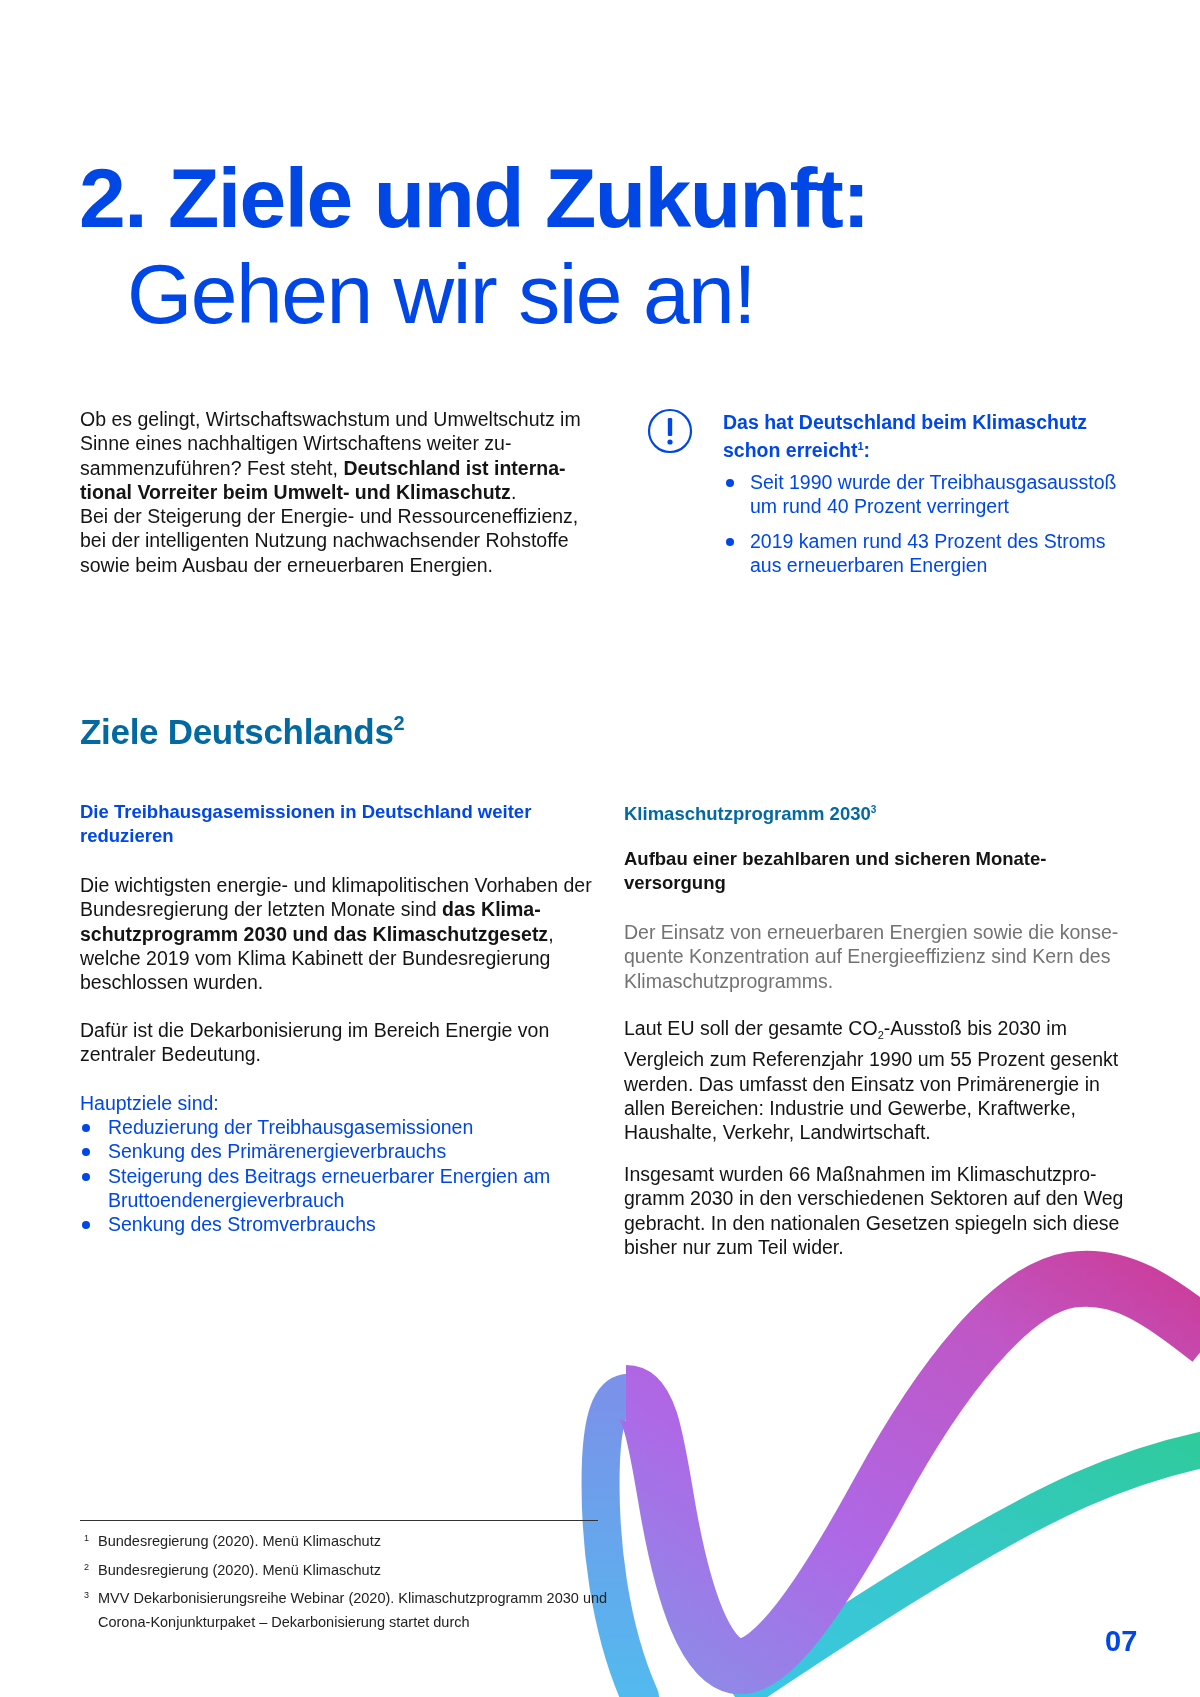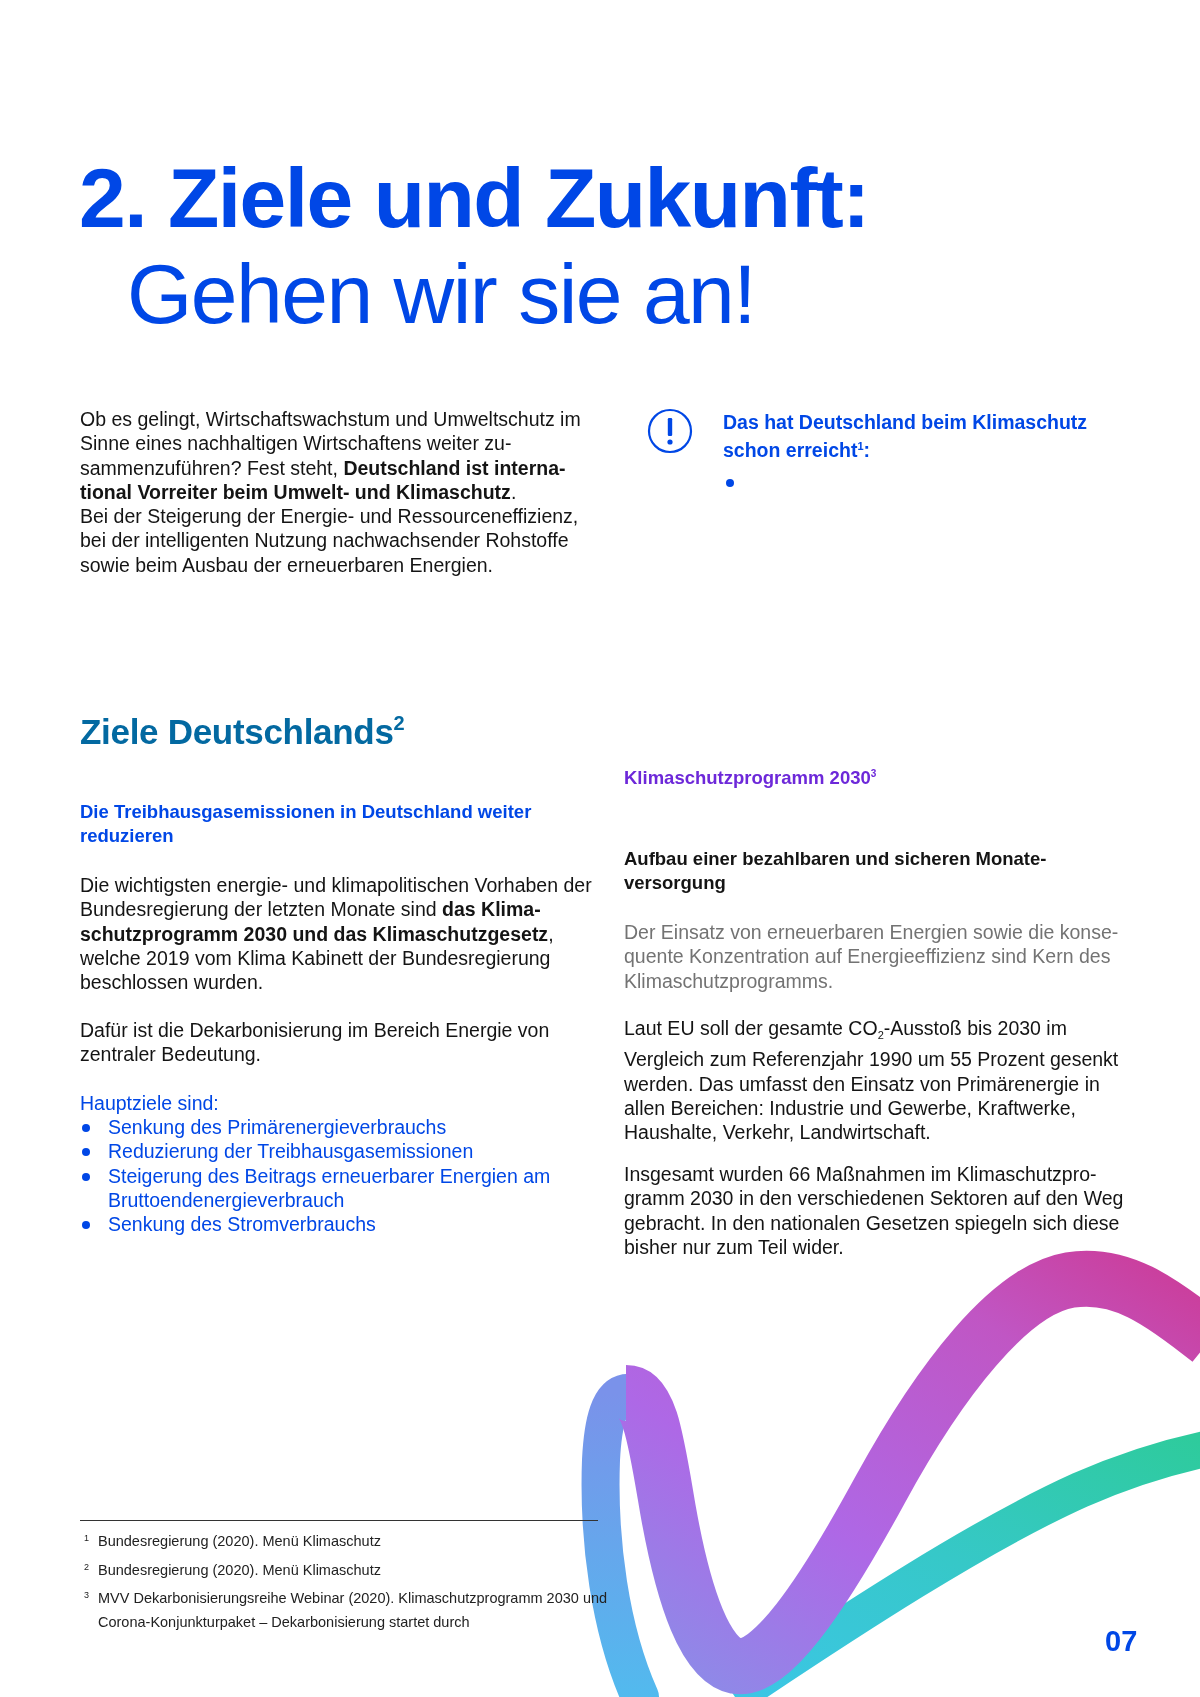--- a/index.html
+++ b/index.html
@@ -31,21 +31,21 @@
     .left-sub { position: absolute; left: 80px; top: 800px; width: 520px; font-size: 18.5px; line-height: 24.3px; font-weight: 700; color: #0047e6; }
     .left-p1 { position: absolute; left: 80px; top: 873px; width: 520px; font-size: 19.5px; line-height: 24.3px; color: #141414; }
     .left-p1 b { font-weight: 700; }
     .left-p2 { position: absolute; left: 80px; top: 1018px; width: 520px; font-size: 19.5px; line-height: 24.3px; color: #141414; }
     .goals-label { position: absolute; left: 80px; top: 1091px; font-size: 19.5px; line-height: 24.3px; color: #0047e6; }
     .goals-list { position: absolute; left: 80px; top: 1115px; width: 520px; list-style: none; font-size: 19.5px; line-height: 24.3px; color: #0047e6; }
     .goals-list li { position: relative; padding-left: 28px; }
     .goals-list li .bullet { position: absolute; left: 2px; top: 9px; width: 8px; height: 8px; border-radius: 50%; background: #0047e6; }
 
     
-    .right-sub { position: absolute; left: 624px; top: 762px; font-size: 18.5px; line-height: 24px; font-weight: 700; color: #6d28d9; }
+    .right-sub { position: absolute; left: 624px; top: 798px; font-size: 18.5px; line-height: 24px; font-weight: 700; color: #0369a1; }
     .right-sub sup { font-size: 10px; vertical-align: 7px; }
     .right-heading { position: absolute; left: 624px; top: 847px; width: 500px; font-size: 18.5px; line-height: 24.3px; font-weight: 700; color: #141414; }
     .right-p1 { position: absolute; left: 624px; top: 920px; width: 500px; font-size: 19.5px; line-height: 24.3px; color: #737373; }
     .right-p2 { position: absolute; left: 624px; top: 1016px; width: 500px; font-size: 19.5px; line-height: 24.3px; color: #141414; }
     .right-p2 sub { font-size: 11px; vertical-align: -4px; }
     .right-p3 { position: absolute; left: 624px; top: 1162px; width: 500px; font-size: 19.5px; line-height: 24.3px; color: #141414; }
 
     
     .ribbon { position: absolute; left: 0; top: 0; width: 1200px; height: 1697px; pointer-events: none; }
 
@@ -98,36 +98,37 @@
 
 <svg class="callout-icon" viewBox="0 0 46 46" xmlns="http://www.w3.org/2000/svg">
   <circle cx="23" cy="23" r="21" fill="none" stroke="#0047e6" stroke-width="2.2"></circle>
   <rect x="20.8" y="10" width="4.4" height="18" rx="1.2" fill="#0047e6"></rect>
   <circle cx="23" cy="34" r="2.6" fill="#0047e6"></circle>
 </svg>
 <div class="callout-title">
   <span>Das hat Deutschland beim Klimaschutz schon erreicht</span><sup>1</sup><span>:</span>
 </div>
 <ul class="callout-list">
-  <li><span class="bullet"></span></li>
+  <li><span class="bullet"></span><span>Seit 1990 wurde der Treibhausgas­ausstoß um rund 40 Prozent verringert</span></li>
+  <li><span class="bullet"></span><span>2019 kamen rund 43 Prozent des Stroms aus erneuerbaren Energien</span></li>
 </ul>
 
 <h2 class="section-title">
   <span>Ziele Deutschlands</span><sup>2</sup>
 </h2>
 
 <h3 class="left-sub">Die Treibhausgasemissionen in Deutschland weiter reduzieren</h3>
 <p class="left-p1">
   <span>Die wichtigsten energie- und klimapolitischen Vorhaben der Bundesregierung der letzten Monate sind </span><b>das Klima­schutzprogramm 2030 und das Klimaschutzgesetz</b><span>, welche 2019 vom Klima Kabinett der Bundesregierung beschlossen wurden.</span>
 </p>
 <p class="left-p2">Dafür ist die Dekarbonisierung im Bereich Energie von zentraler Bedeutung.</p>
 <div class="goals-label">Hauptziele sind:</div>
 <ul class="goals-list">
+  <li><span class="bullet"></span><span>Reduzierung der Treibhausgasemissionen</span></li>
   <li><span class="bullet"></span><span>Senkung des Primärenergieverbrauchs</span></li>
-  <li><span class="bullet"></span><span>Reduzierung der Treibhausgasemissionen</span></li>
   <li><span class="bullet"></span><span>Steigerung des Beitrags erneuerbarer Energien am Bruttoendenergieverbrauch</span></li>
   <li><span class="bullet"></span><span>Senkung des Stromverbrauchs</span></li>
 </ul>
 
 <h3 class="right-sub">
   <span>Klimaschutzprogramm 2030</span><sup>3</sup>
 </h3>
 <h4 class="right-heading">Aufbau einer bezahlbaren und sicheren Monate­versorgung</h4>
 <p class="right-p1">Der Einsatz von erneuerbaren Energien sowie die konse­quente Konzentration auf Energieeffizienz sind Kern des Klimaschutzprogramms.</p>
 <p class="right-p2">

